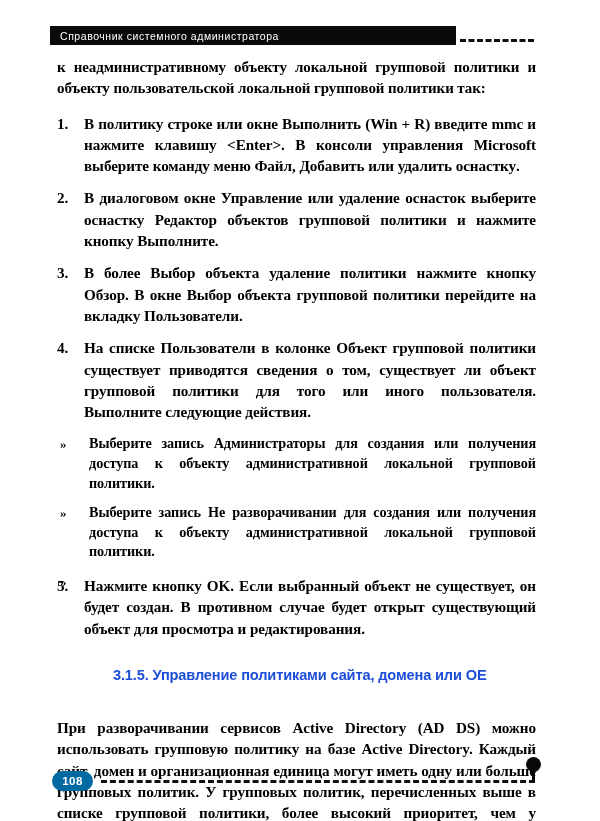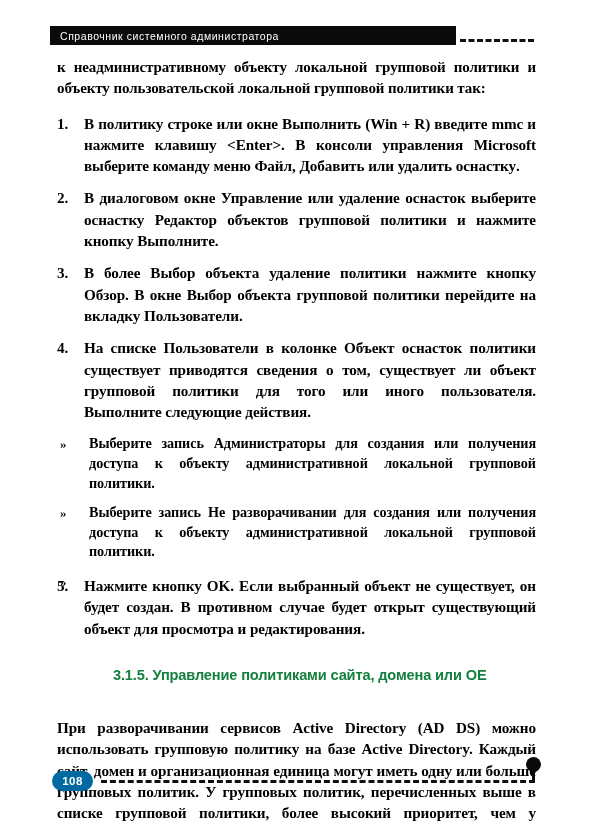--- a/index.html
+++ b/index.html
@@ -125,21 +125,21 @@
   }
 
   
   h2.section-heading {
     margin: 28px 0 0 0;
     padding-left: 56px;
     font-family: "Liberation Sans", "DejaVu Sans", sans-serif;
     font-size: 14.6px;
     font-weight: bold;
     letter-spacing: -0.15px;
-    color: #15803d;
+    color: #1d4ed8;
   }
 
   p.body {
     margin: 34px 0 0 0;
     font-size: 15.2px;
     line-height: 21.3px;
     text-align: justify;
     text-align-last: left;
     font-weight: 600;
     letter-spacing: -0.08px;
@@ -218,21 +218,21 @@
     <li>
       <span class="num">2.</span>
       <span class="txt"><span>В диалоговом окне </span><b>Управление или удаление оснасток</b><span> выберите оснастку </span><b>Редактор объектов групповой политики</b><span> и нажмите кнопку </span><b>Выполните</b><span>.</span></span>
     </li>
     <li>
       <span class="num">3.</span>
       <span class="txt"><span>В более </span><b>Выбор объекта удаление политики</b><span> нажмите кнопку </span><b>Обзор</b><span>. В окне </span><b>Выбор объекта групповой политики</b><span> перейдите на вкладку </span><b>Пользователи</b><span>.</span></span>
     </li>
     <li>
       <span class="num">4.</span>
-      <span class="txt"><span>На списке </span><b>Пользователи</b><span> в колонке </span><b>Объект оснасток политики</b><span> существует  приводятся сведения о том, существует ли объект групповой политики для того или иного пользователя. Выполните следующие действия.</span></span>
+      <span class="txt"><span>На списке </span><b>Пользователи</b><span> в колонке </span><b>Объект групповой политики</b><span> существует  приводятся сведения о том, существует ли объект групповой политики для того или иного пользователя. Выполните следующие действия.</span></span>
     </li>
   </ol>
 
   <ul class="subs">
     <li>
       <span class="marker">»</span>
       <span class="txt"><span>Выберите запись </span><b>Администраторы</b><span> для создания или получения доступа к объекту административной локальной групповой политики.</span></span>
     </li>
     <li>
       <span class="marker">»</span>

